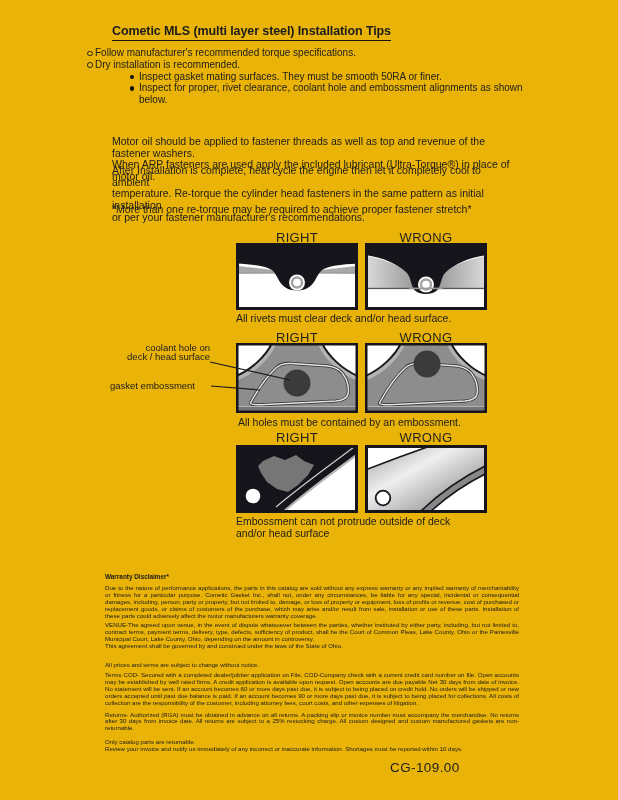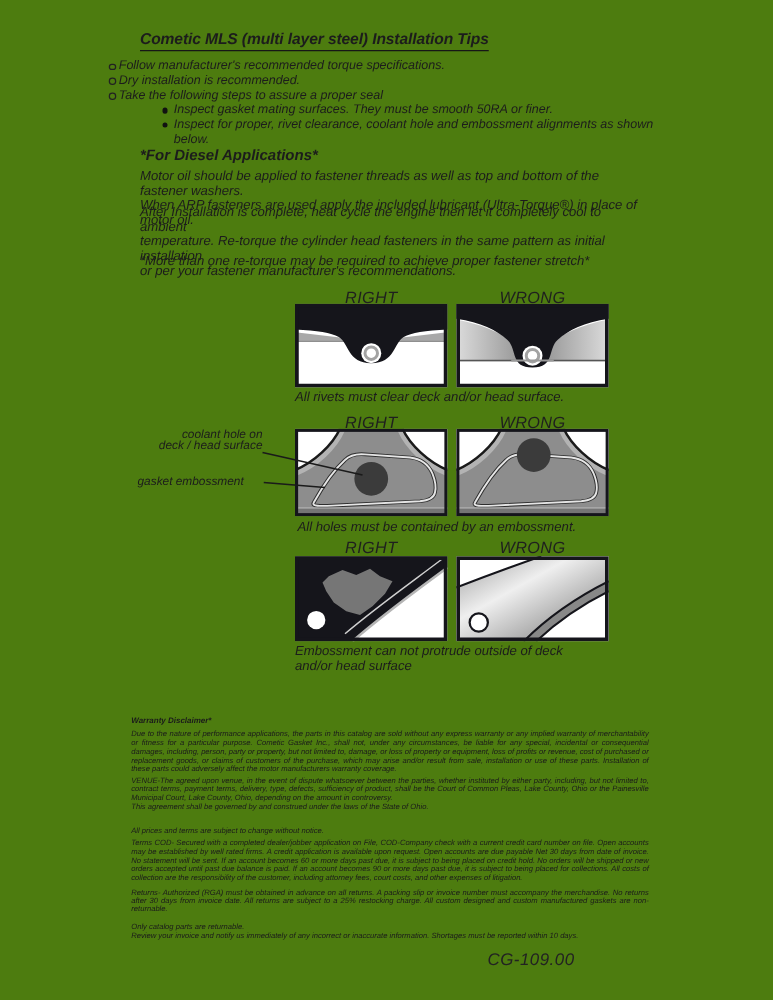--- a/index.html
+++ b/index.html
@@ -1,18 +1,18 @@
 <!DOCTYPE html>
 <html><head>
 <meta charset="utf-8">
 <style>
   html,body{margin:0;padding:0;background:#ffffff;}
   .page{
-    position:relative;width:618px;height:800px;background:#4d7c0f;overflow:hidden;
-    font-family:"Liberation Sans","DejaVu Sans",sans-serif;color:#1c1c1c;font-style:italic;
+    position:relative;width:618px;height:800px;background:#eab308;overflow:hidden;
+    font-family:"Liberation Sans","DejaVu Sans",sans-serif;color:#1c1c1c;
   }
   .abs{position:absolute;}
   .page-title{
     left:112px;top:24px;font-size:12.5px;font-weight:bold;letter-spacing:-0.1px;
     border-bottom:1.5px solid #161616;padding-bottom:2px;display:inline-block;
   }
   .bullets{left:87px;top:47px;width:440px;list-style:none;margin:0;padding:0;
     font-size:10px;line-height:11.8px;}
   .bullets li{position:relative;padding-left:8px;}
   .bullets li.b::before{content:"";position:absolute;left:0;top:3.6px;width:3.6px;height:3.6px;
@@ -34,28 +34,26 @@
 </head>
 <body>
 
 <div class="page">
 
   <div class="abs page-title">Cometic MLS (multi layer steel) Installation Tips</div>
 
   <ul class="abs bullets">
     <li class="b"><span>Follow manufacturer's recommended torque specifications.</span></li>
     <li class="b"><span>Dry installation is recommended.</span></li>
-    <li class="b"><span>Take the following steps to assure a proper seal</span></li>
     <li class="sb"><span>Inspect gasket mating surfaces.  They must be smooth 50RA or finer.</span></li>
     <li class="sb"><span>Inspect for proper, rivet clearance, coolant hole and embossment alignments as shown below.</span></li>
   </ul>
 
-  <div class="abs h2">*For Diesel Applications*</div>
   <div class="abs para" style="top:136px;">
-    <div>Motor oil should be applied to fastener threads as well as top and bottom of the fastener washers.</div>
+    <div>Motor oil should be applied to fastener threads as well as top and revenue of the fastener washers.</div>
     <div>When ARP fasteners are used apply the included lubricant (Ultra-Torque®) in place of motor oil.</div>
   </div>
   <div class="abs para" style="top:165px;">
     <div>After Installation is complete, heat cycle the engine then let it completely cool to ambient</div>
     <div>temperature. Re-torque the cylinder head fasteners in the same pattern as initial installation</div>
     <div>or per your fastener manufacturer's recommendations.</div>
   </div>
   <div class="abs para" style="top:204px;">*More than one re-torque may be required to achieve proper fastener stretch*</div>
 
   <div class="abs dw-label" style="left:236px;top:230px;">RIGHT</div>

